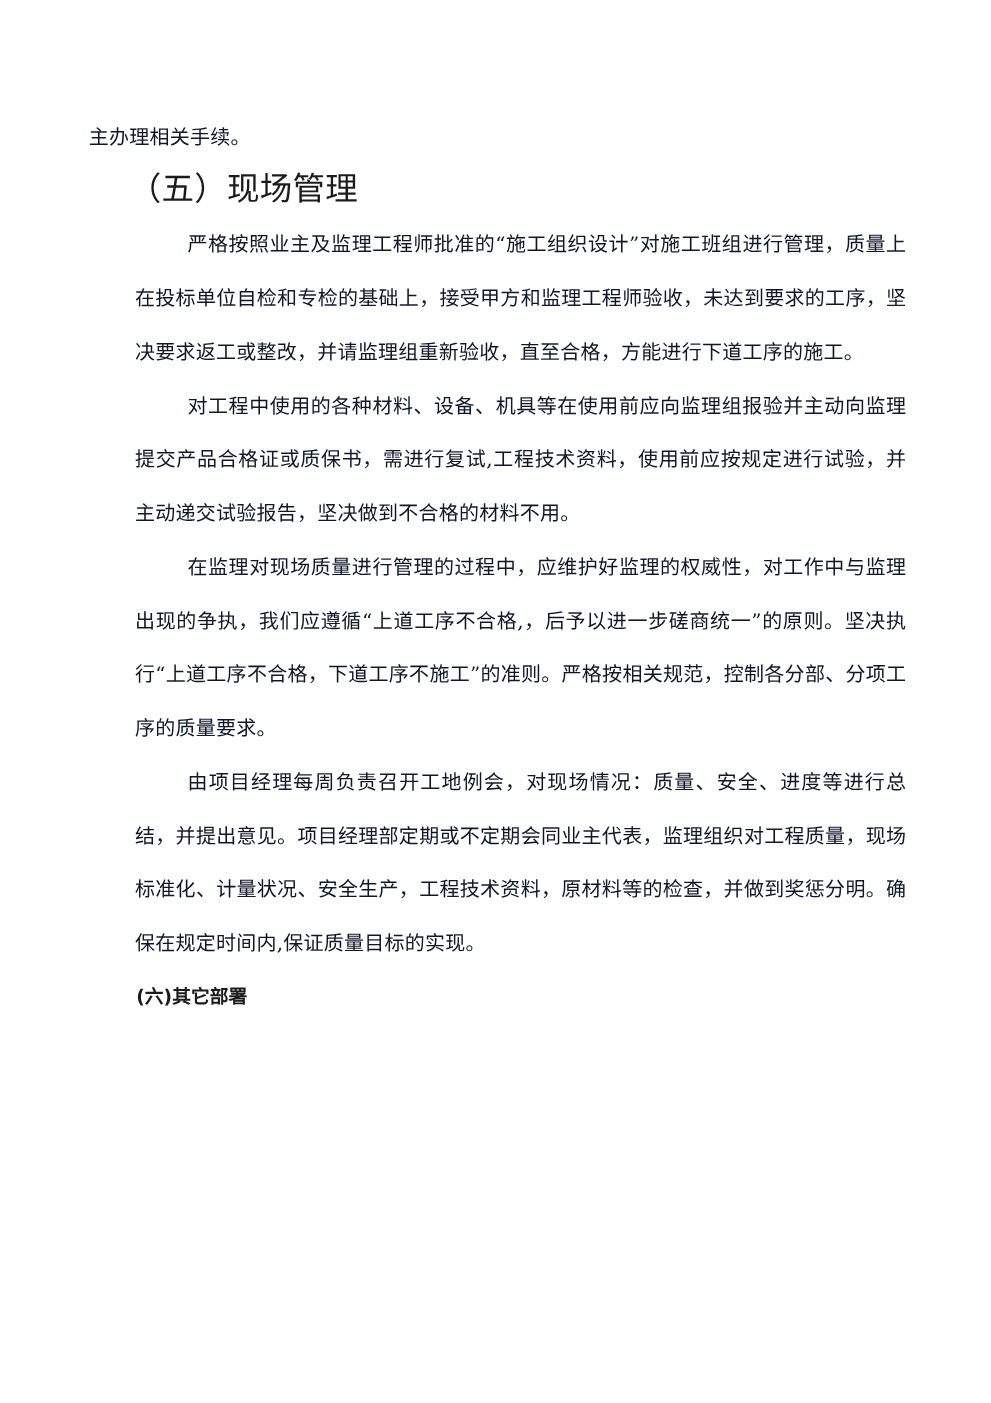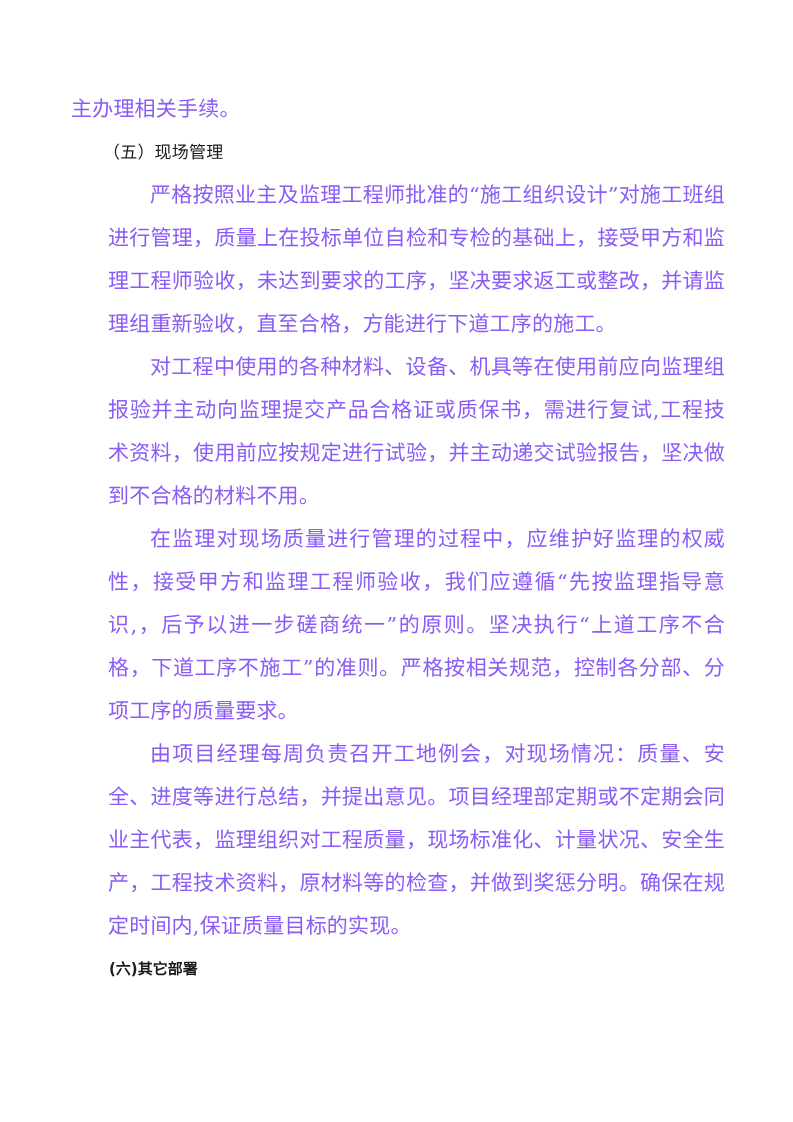--- a/index.html
+++ b/index.html
@@ -26,42 +26,42 @@
     padding: 88px 68px 0 71px;
   }
 
   .doc-body {
     width: 654px;
   }
 
   
   .para {
     margin: 0;
-    font-size: 21px;
+    font-size: 16px;
     line-height: 43px;
     text-align: justify;
     text-justify: inter-ideograph;
     letter-spacing: 0.2px;
     word-break: break-all;
-    color: #8b5cf6;
+    color: #0f172a;
   }
   .para.indent {
     text-indent: 42px;
     margin-left: 37px;
   }
   
   .para.noflush {
     text-align: left;
   }
 
   
   .heading {
     margin: 0;
     font-weight: 400;
-    font-size: 17px;
+    font-size: 26px;
     line-height: 43px;
     text-indent: 32px;
     text-align: left;
     letter-spacing: 0.2px;
     color: #1b1b1b;
   }
   .heading.small {
     font-size: 15px;
     text-indent: 38px;
     font-family: "DejaVu Sans", "Liberation Sans", sans-serif;
@@ -77,21 +77,21 @@
 
     <p class="para noflush">主办理相关手续。</p>
 
     <p class="heading">（五）现场管理</p>
 
     <p class="para indent">严格按照业主及监理工程师批准的“施工组织设计”对施工班组进行管理，质量上在投标单位自检和专检的基础上，接受甲方和监理工程师验收，未达到要求的工序，坚决要求返工或整改，并请监理组重新验收，直至合格，方能进行下道工序的施工。</p>
 
 
     <p class="para indent">对工程中使用的各种材料、设备、机具等在使用前应向监理组报验并主动向监理提交产品合格证或质保书，需进行复试,工程技术资料，使用前应按规定进行试验，并主动递交试验报告，坚决做到不合格的材料不用。</p>
 
-    <p class="para indent">在监理对现场质量进行管理的过程中，应维护好监理的权威性，接受甲方和监理工程师验收，我们应遵循“先按监理指导意识,，后予以进一步磋商统一”的原则。坚决执行“上道工序不合格，下道工序不施工”的准则。严格按相关规范，控制各分部、分项工序的质量要求。</p>
+    <p class="para indent">在监理对现场质量进行管理的过程中，应维护好监理的权威性，对工作中与监理出现的争执，我们应遵循“上道工序不合格,，后予以进一步磋商统一”的原则。坚决执行“上道工序不合格，下道工序不施工”的准则。严格按相关规范，控制各分部、分项工序的质量要求。</p>
 
     <p class="para indent">由项目经理每周负责召开工地例会，对现场情况：质量、安全、进度等进行总结，并提出意见。项目经理部定期或不定期会同业主代表，监理组织对工程质量，现场标准化、计量状况、安全生产，工程技术资料，原材料等的检查，并做到奖惩分明。确保在规定时间内,保证质量目标的实现。</p>
 
     <p class="heading small">(六)其它部署</p>
 
 
   </div>
 </div>
 
 </body></html>

